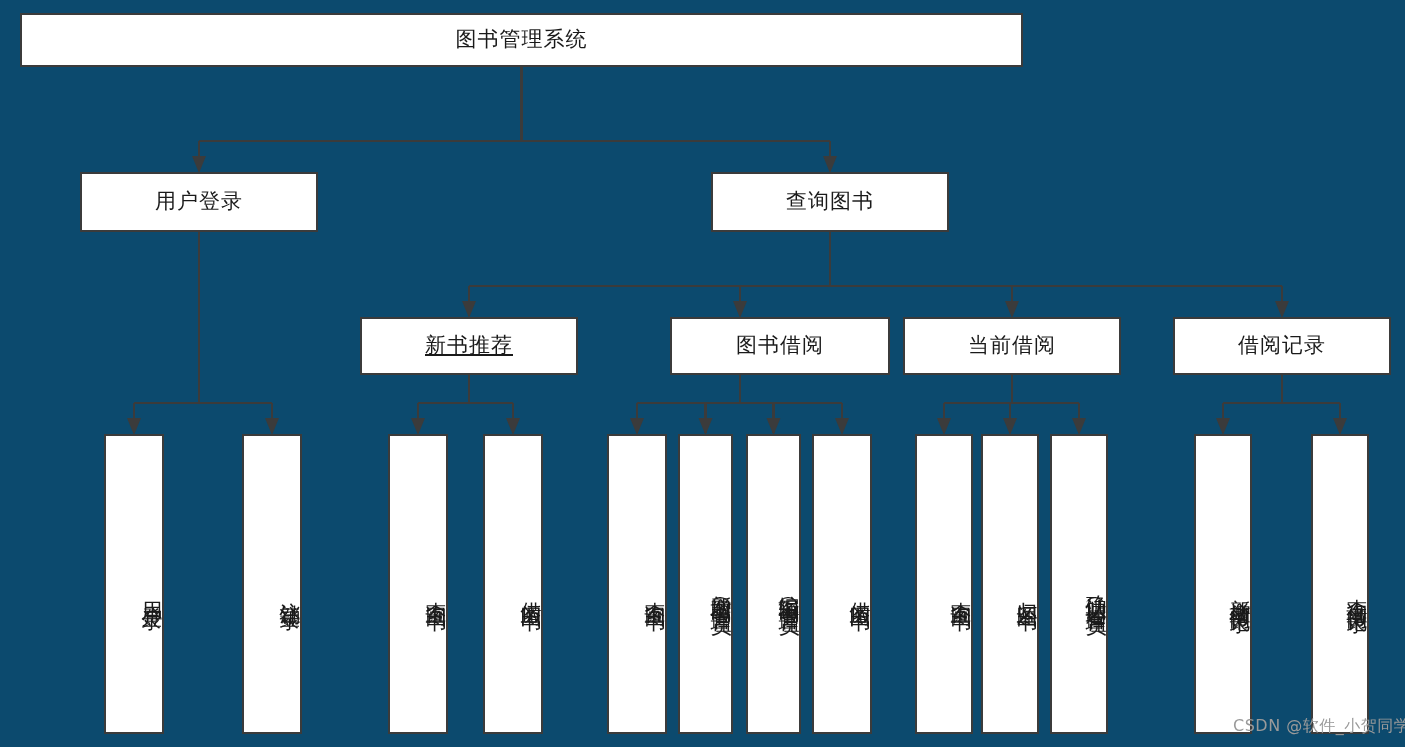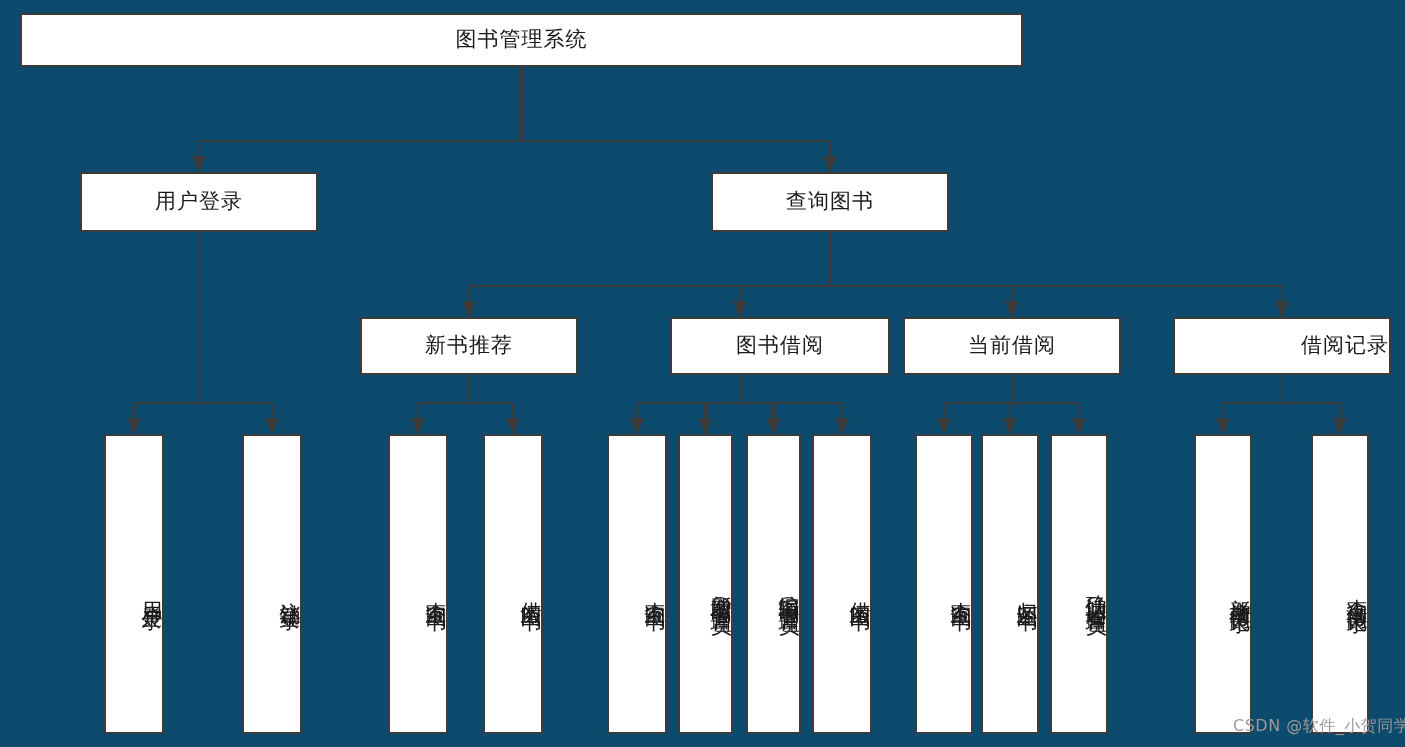--- a/index.html
+++ b/index.html
@@ -126,30 +126,30 @@
   <div id="nodes-layer">
       <div class="node horiz" style="left: 20px; top: 13px; width: 1003px; height: 54px;">
         <span class="hlabel">图书管理系统</span>
       </div>
       <div class="node horiz" style="left: 80px; top: 172px; width: 238px; height: 60px;">
         <span class="hlabel">用户登录</span>
       </div>
       <div class="node horiz" style="left: 711px; top: 172px; width: 238px; height: 60px;">
         <span class="hlabel">查询图书</span>
       </div>
-      <div class="node horiz" style="left: 360px; top: 317px; width: 218px; height: 58px;">
+      <div class="node horiz" style="left: 360px; top: 317px; width: 218px; height: 58px; text-decoration: underline;">
         <span class="hlabel">新书推荐</span>
       </div>
       <div class="node horiz" style="left: 630px; top: 317px; width: 220px; height: 58px; margin-left: 40px;">
         <span class="hlabel">图书借阅</span>
       </div>
       <div class="node horiz" style="left: 903px; top: 317px; width: 218px; height: 58px; text-align: right;">
         <span class="hlabel">当前借阅</span>
       </div>
-      <div class="node horiz" style="left: 1173px; top: 317px; width: 218px; height: 58px; justify-content: flex-end;">
+      <div class="node horiz" style="left: 1173px; top: 317px; width: 218px; height: 58px;">
         <span class="hlabel">借阅记录</span>
       </div>
       <div class="node vert" style="left: 104px; top: 434px; width: 60px; height: 300px;">
         <span class="vlabel">用户登录</span>
       </div>
       <div class="node vert" style="left: 242px; top: 434px; width: 60px; height: 300px;">
         <span class="vlabel">注销登录</span>
       </div>
       <div class="node vert" style="left: 388px; top: 434px; width: 60px; height: 300px;">
         <span class="vlabel">查询图书</span>

